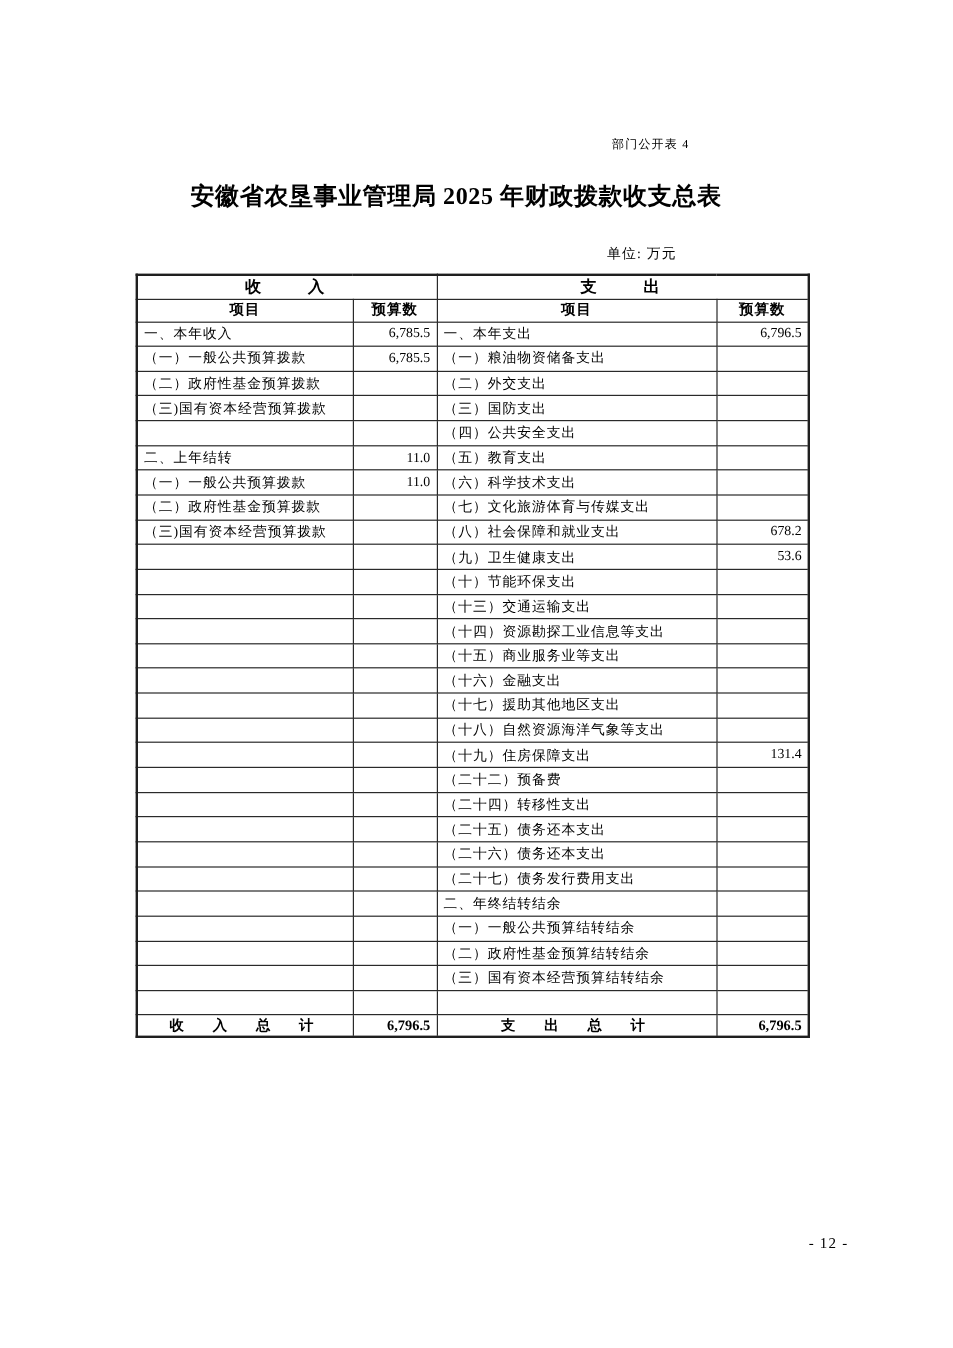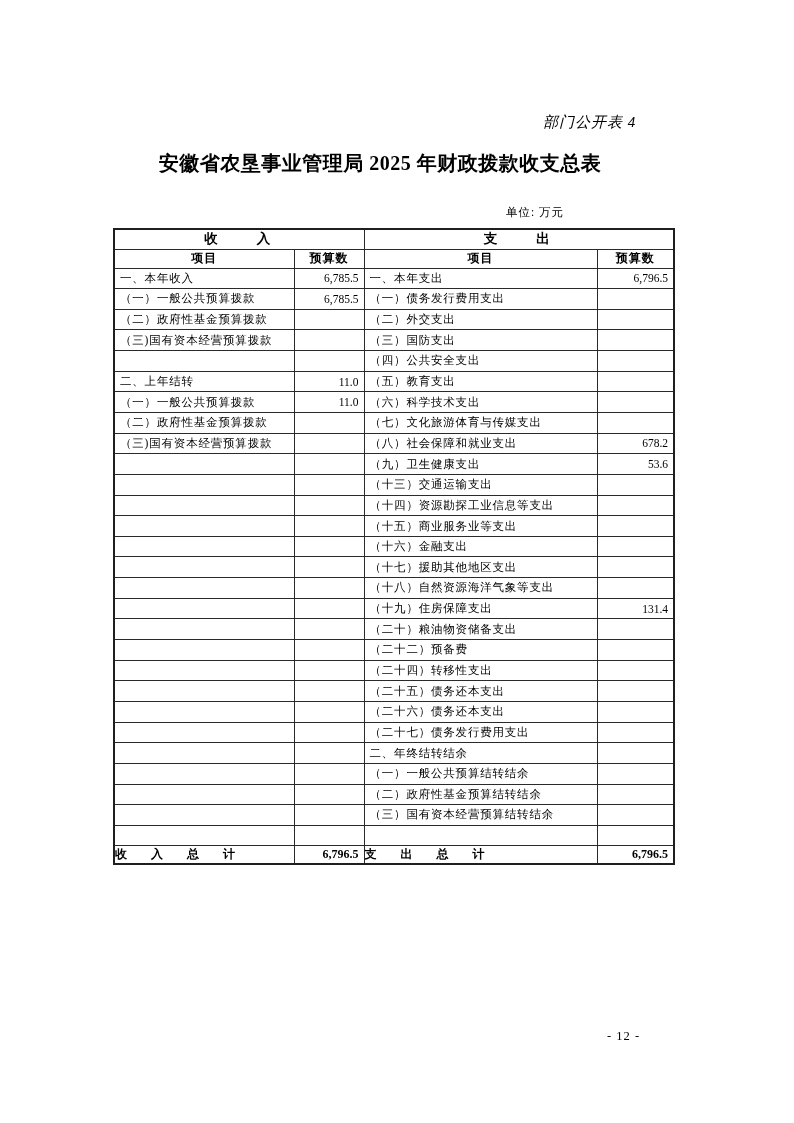--- a/index.html
+++ b/index.html
@@ -6,24 +6,23 @@
   html, body { width: 794px; height: 1123px; }
   body {
     position: relative;
     background: #ffffff;
     color: #000000;
     font-family: "Liberation Serif", "DejaVu Serif", serif;
   }
   .doc-label {
     position: absolute;
     top: 113px;
-    left: 543px;
-    font-size: 15px;
+    left: 510px;
+    font-size: 10px;
     letter-spacing: 1px;
-    font-style: italic;
   }
   .title {
     position: absolute;
     top: 150px;
     left: 80px;
     width: 600px;
     text-align: center;
     font-size: 20px;
     font-weight: bold;
     letter-spacing: 0.5px;
@@ -81,29 +80,29 @@
     text-align: right;
     padding-right: 5px;
     letter-spacing: 0;
   }
   .budget-table tfoot td {
     font-weight: bold;
     font-size: 12px;
     height: 18px;
   }
   .budget-table tfoot td.c {
-    text-align: left;
+    text-align: center;
     letter-spacing: 6px;
   }
   .page-number {
     position: absolute;
     top: 1029px;
     left: 607px;
     width: 100px;
-    text-align: left;
+    text-align: right;
     font-size: 12.5px;
     letter-spacing: 1px;
   }
 </style>
 </head>
 <body>
 
 <div class="doc-label">部门公开表 4</div>
 
 <h1 class="title">安徽省农垦事业管理局 2025 年财政拨款收支总表</h1>
@@ -133,21 +132,21 @@
     <tbody id="rows-body">
         <tr>
           <td class="item">一、本年收入</td>
           <td class="num">6,785.5</td>
           <td class="item">一、本年支出</td>
           <td class="num">6,796.5</td>
         </tr>
         <tr>
           <td class="item">（一）一般公共预算拨款</td>
           <td class="num">6,785.5</td>
-          <td class="item">（一）债务发行费用支出</td>
+          <td class="item">（一）粮油物资储备支出</td>
           <td class="num"></td>
         </tr>
         <tr>
           <td class="item">（二）政府性基金预算拨款</td>
           <td class="num"></td>
           <td class="item">（二）外交支出</td>
           <td class="num"></td>
         </tr>
         <tr>
           <td class="item">（三)国有资本经营预算拨款</td>
@@ -187,20 +186,26 @@
         </tr>
         <tr>
           <td class="item"></td>
           <td class="num"></td>
           <td class="item">（九）卫生健康支出</td>
           <td class="num">53.6</td>
         </tr>
         <tr>
           <td class="item"></td>
           <td class="num"></td>
+          <td class="item">（十）节能环保支出</td>
+          <td class="num"></td>
+        </tr>
+        <tr>
+          <td class="item"></td>
+          <td class="num"></td>
           <td class="item">（十三）交通运输支出</td>
           <td class="num"></td>
         </tr>
         <tr>
           <td class="item"></td>
           <td class="num"></td>
           <td class="item">（十四）资源勘探工业信息等支出</td>
           <td class="num"></td>
         </tr>
         <tr>
@@ -225,26 +230,20 @@
           <td class="item"></td>
           <td class="num"></td>
           <td class="item">（十八）自然资源海洋气象等支出</td>
           <td class="num"></td>
         </tr>
         <tr>
           <td class="item"></td>
           <td class="num"></td>
           <td class="item">（十九）住房保障支出</td>
           <td class="num">131.4</td>
-        </tr>
-        <tr>
-          <td class="item"></td>
-          <td class="num"></td>
-          <td class="item">（二十）粮油物资储备支出</td>
-          <td class="num"></td>
         </tr>
         <tr>
           <td class="item"></td>
           <td class="num"></td>
           <td class="item">（二十二）预备费</td>
           <td class="num"></td>
         </tr>
         <tr>
           <td class="item"></td>
           <td class="num"></td>

